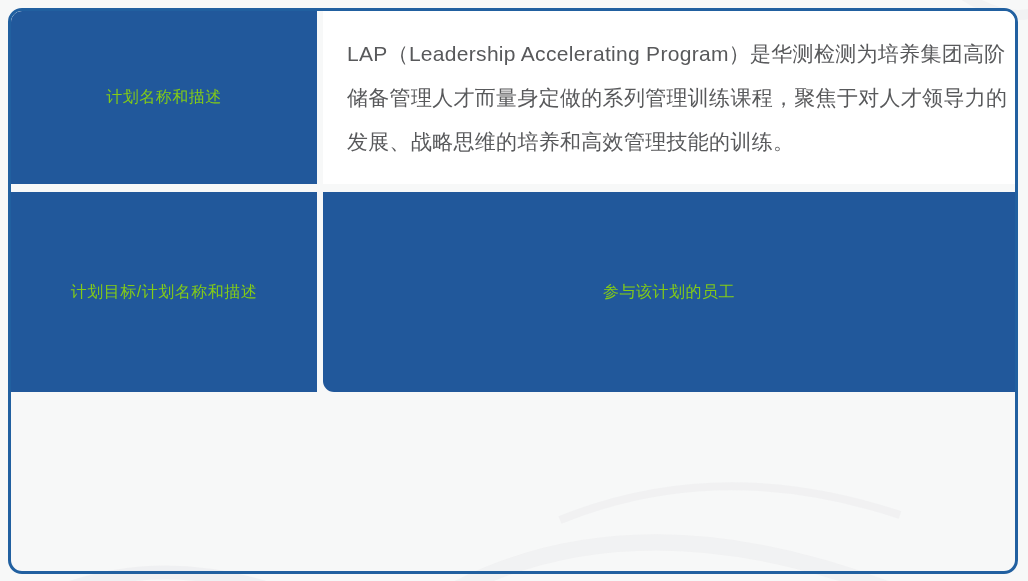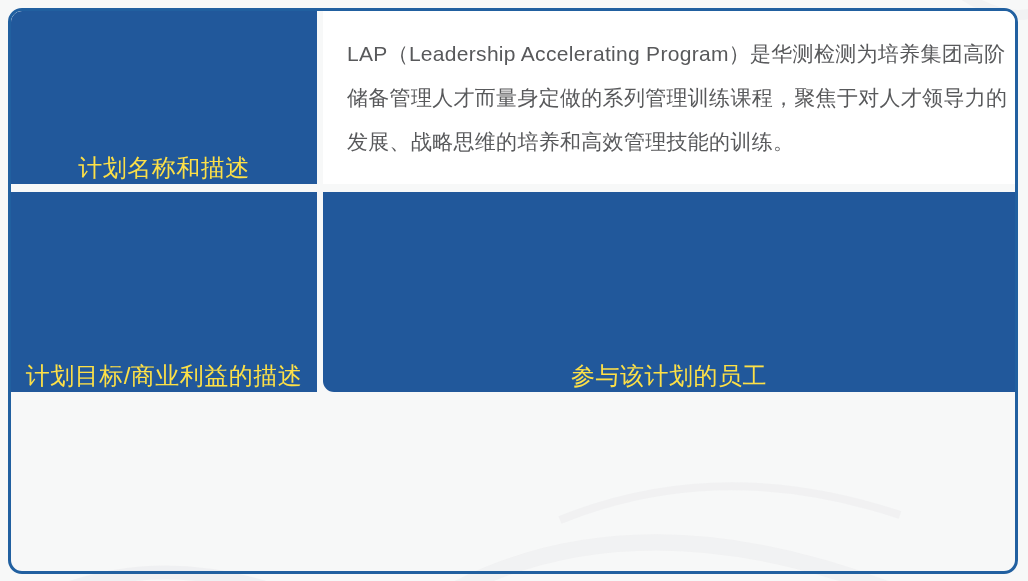--- a/index.html
+++ b/index.html
@@ -34,23 +34,23 @@
     display: grid;
     grid-template-columns: 306px 1fr;
     grid-template-rows: 173px 200px 84px 1fr;
     gap: 8px 6px;
     background: transparent;
     z-index: 1;
   }
 
   .label-cell {
     background: var(--blue);
-    color: #fde047;
-    display: flex; align-items: flex-end; justify-content: center;
-    font-size: 24px;
+    color: #84cc16;
+    display: flex; align-items: center; justify-content: center;
+    font-size: 16px;
     letter-spacing: 0.5px;
     text-align: center;
   }
   .label-cell.first { border-top-left-radius: 11px; }
   .label-cell.last  { border-bottom-left-radius: 11px; }
 
   .content-cell {
     display: flex; align-items: center;
     padding: 4px 4px 4px 24px;
     font-size: 21px;
@@ -78,21 +78,21 @@
   <div class="info-table">
 
     <div class="label-cell first">
       <span>计划名称和描述</span>
     </div>
     <div class="content-cell white">
       <p><span>LAP（Leadership Accelerating Program）是华测检测为培养集团高阶储备管理人才而量身定做的系列管理训练课程，聚焦于对人才领导力的发展、战略思维的培养和高效管理技能的训练。</span></p>
     </div>
 
     <div class="label-cell">
-      <span>计划目标/商业利益的描述</span>
+      <span>计划目标/计划名称和描述</span>
     </div>
 
 
     <div class="label-cell last">
       <span>参与该计划的员工</span>
     </div>
 
   </div>
 </div>
 

